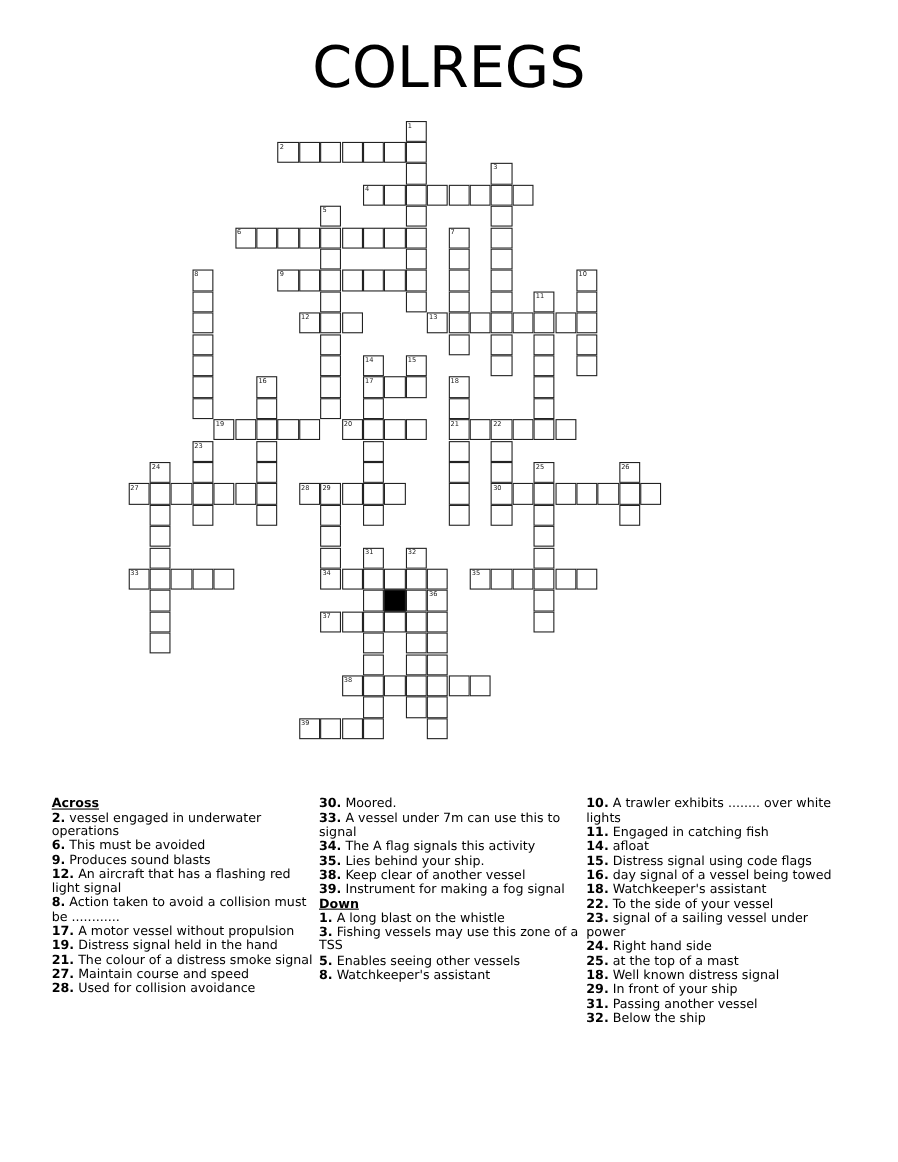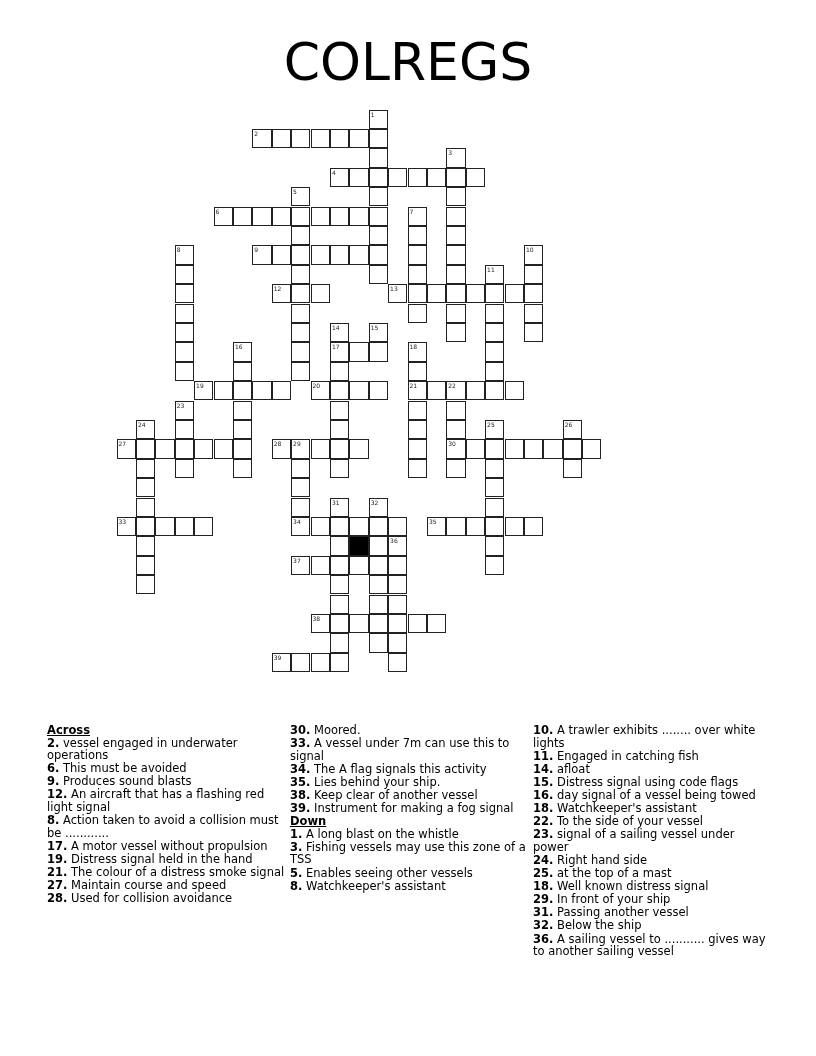--- a/index.html
+++ b/index.html
@@ -358,15 +358,14 @@
       <div class="clue"><b>16.</b> <span>day signal of a vessel being towed</span></div>
       <div class="clue"><b>18.</b> <span>Watchkeeper's assistant</span></div>
       <div class="clue"><b>22.</b> <span>To the side of your vessel</span></div>
       <div class="clue"><b>23.</b> <span>signal of a sailing vessel under power</span></div>
       <div class="clue"><b>24.</b> <span>Right hand side</span></div>
       <div class="clue"><b>25.</b> <span>at the top of a mast</span></div>
       <div class="clue"><b>18.</b> <span>Well known distress signal</span></div>
       <div class="clue"><b>29.</b> <span>In front of your ship</span></div>
       <div class="clue"><b>31.</b> <span>Passing another vessel</span></div>
       <div class="clue"><b>32.</b> <span>Below the ship</span></div>
-      <div class="clue"><b>36.</b> <span>A sailing vessel to ........... gives way to another sailing vessel</span></div>
     </div>
 </div>
 
 </body></html>

